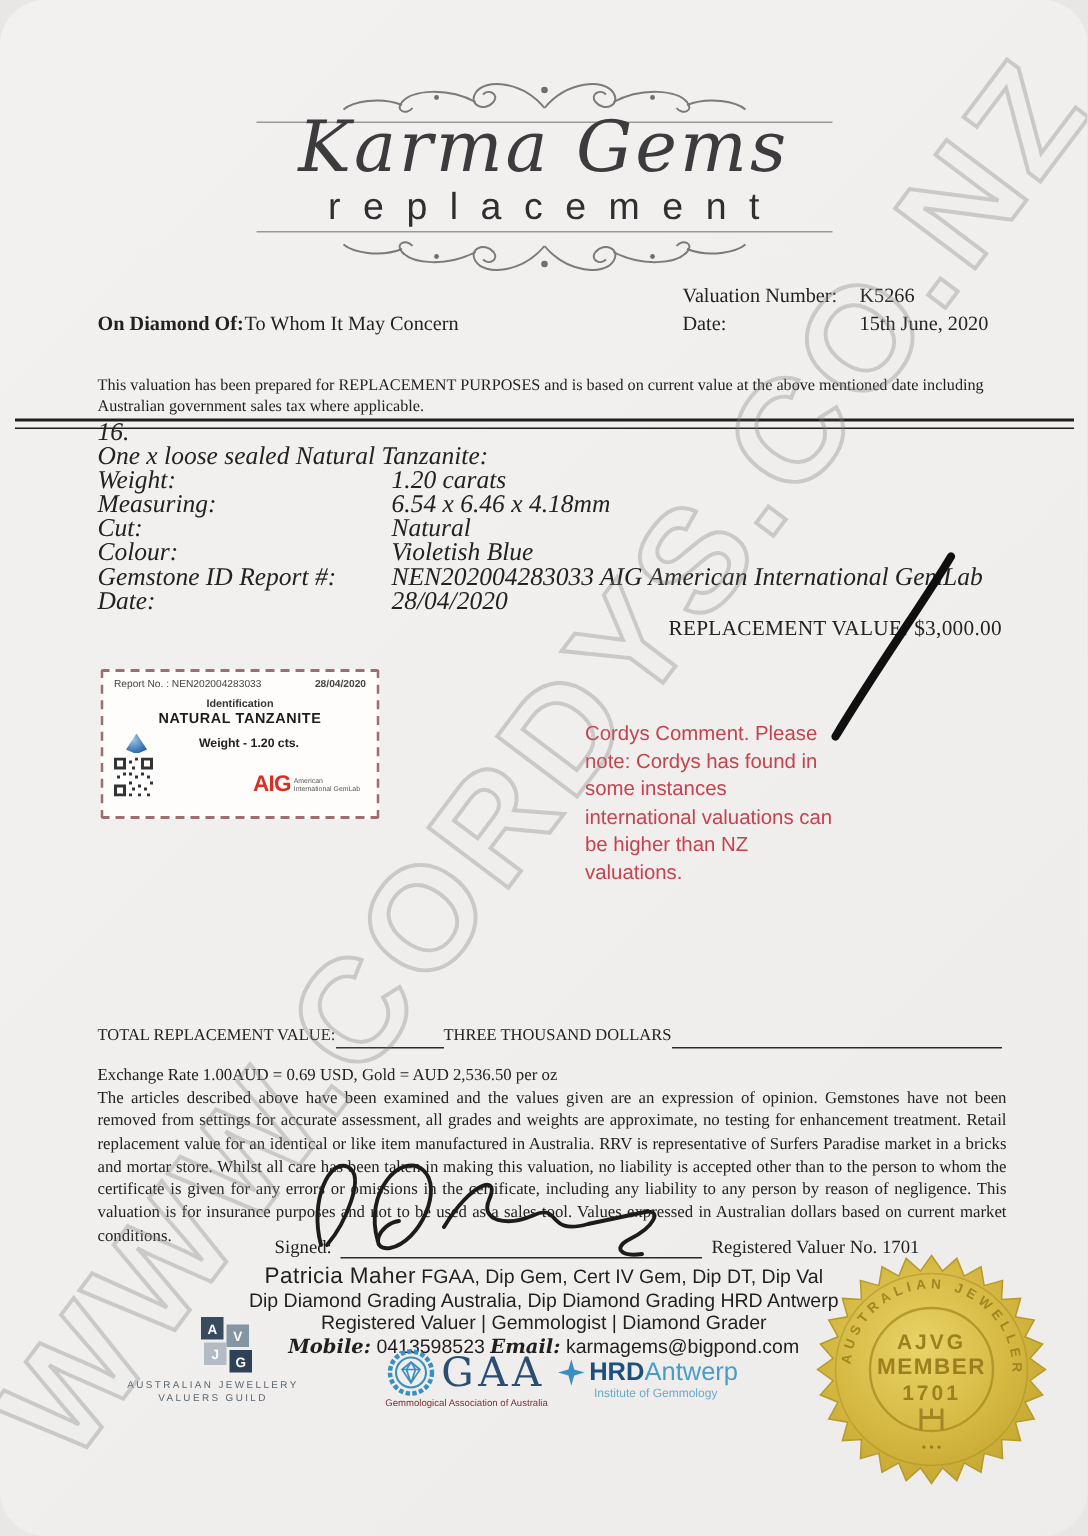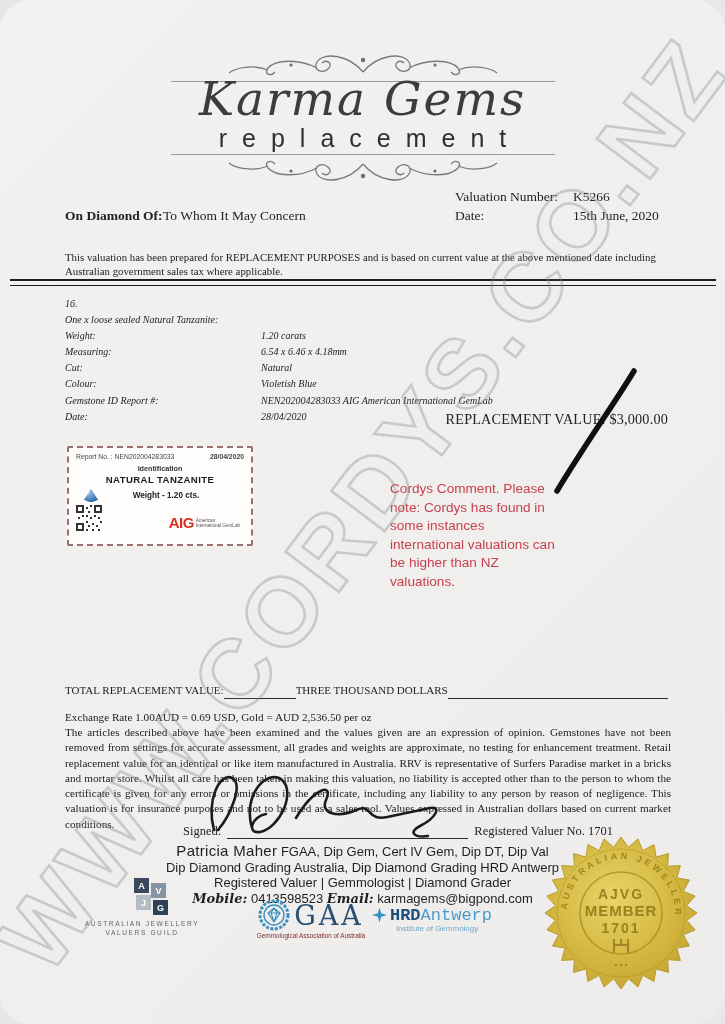--- a/index.html
+++ b/index.html
@@ -16,21 +16,21 @@
   #brand-sub{font-size:25px;font-family:"Liberation Sans",sans-serif;color:#2f2f31;
          letter-spacing:15px;text-indent:15px;line-height:30px;margin-top:2px;}
   
   .h-label{font-weight:bold;font-size:13.5px;}
   .cell{position:absolute;white-space:nowrap;font-size:13.5px;}
   
   #disclaimer{left:65px;top:251px;width:600px;font-size:10.8px;line-height:13.5px;z-index:2;}
   #double-rule{left:10px;top:279px;width:706px;height:4px;border-top:2.5px solid #1e1e1e;
                border-bottom:1.2px solid #1e1e1e;z-index:2;}
   
-  #item{left:65px;top:296px;width:610px;font-style:italic;font-size:10px;line-height:16.1px;z-index:2;}
+  #item{left:65px;top:280px;width:610px;font-style:italic;font-size:17px;line-height:16.1px;z-index:2;}
   .irow{display:flex;}
   .ilabel{width:196px;flex:none;}
   #replacement{right:57px;top:411px;font-size:14.2px;letter-spacing:.2px;z-index:2;white-space:nowrap;}
   
   #card{left:67px;top:446px;width:186px;height:100px;background:#fefdfb;
         border:2px dashed #9b6f6f;border-radius:2px;box-sizing:border-box;
         padding:5px 7px 4px;font-family:"Liberation Sans",sans-serif;z-index:2;}
   .card-top{display:flex;justify-content:space-between;font-size:6.8px;color:#444;}
   .card-id{ text-align:center;font-size:7.2px;font-weight:bold;color:#333;margin-top:4px;}
   .card-name{text-align:center;font-size:9.6px;font-weight:bold;color:#1c1c1c;letter-spacing:.4px;margin-top:1px;}
@@ -71,21 +71,21 @@
   #avjg-squares{position:relative;width:52px;height:38px;margin:0 auto;}
   .sq{position:absolute;width:15px;height:15px;color:#fff;font-family:"Liberation Sans",sans-serif;
       font-size:9px;font-weight:bold;display:flex;align-items:center;justify-content:center;}
   .avjg-cap{font-family:"Liberation Sans",sans-serif;font-size:6.6px;letter-spacing:1.6px;
             color:#5c6670;margin-top:3px;line-height:9px;}
   #gaa{left:256px;top:899px;width:110px;text-align:center;z-index:2;}
   .gaa-row{display:flex;align-items:center;justify-content:center;}
   .gaa-name{font-family:"DejaVu Serif",serif;font-size:27px;color:#2a4f72;letter-spacing:3px;margin-left:4px;}
   .gaa-cap{font-size:6.4px;color:#7c2f2f;font-family:"Liberation Sans",sans-serif;margin-top:1px;}
   #hrd{left:372px;top:905px;width:120px;z-index:2;font-family:"Liberation Sans",sans-serif;}
-  .hrd-row{display:flex;align-items:center;font-family:Liberation Mono, monospace;}
+  .hrd-row{display:flex;align-items:center;}
   .hrd-name1{font-size:17px;font-weight:bold;color:#1d4f7e;margin-left:3px;}
   .hrd-name2{font-size:17px;color:#4a9cc8;}
   .hrd-cap{font-size:8px;color:#6aaac8;margin-left:24px;margin-top:-1px;}
   
   #pen{left:0;top:0;z-index:4;pointer-events:none;}
   
   #seal{left:543px;top:833px;z-index:2;}
 </style>
 </head>
 <body>

